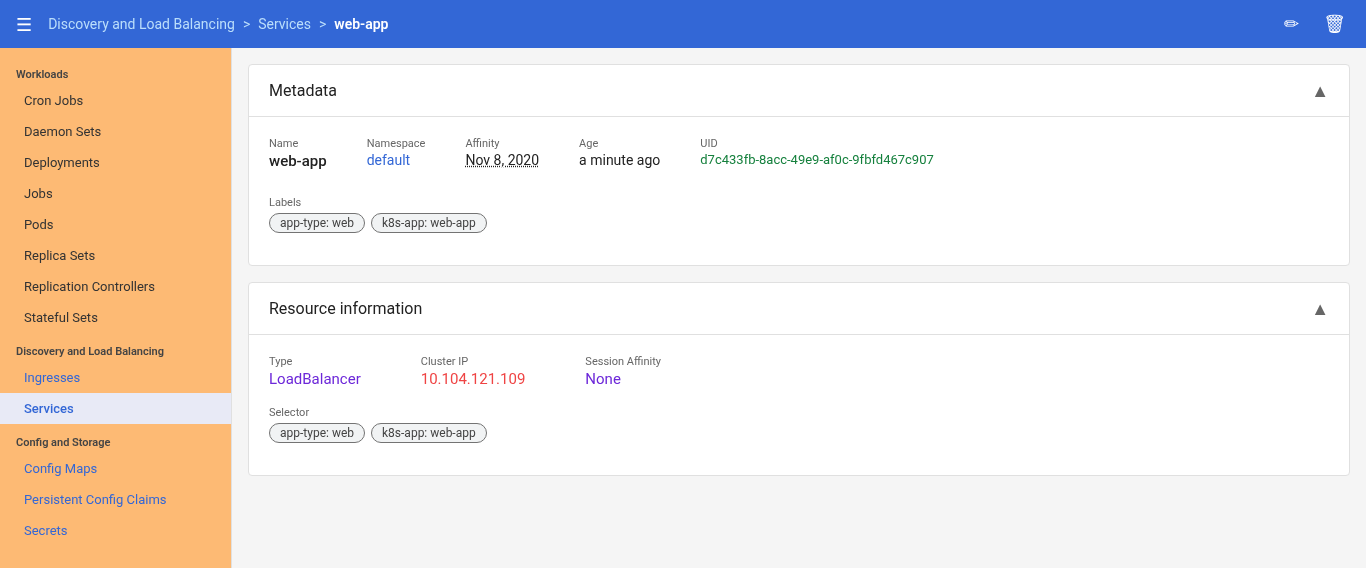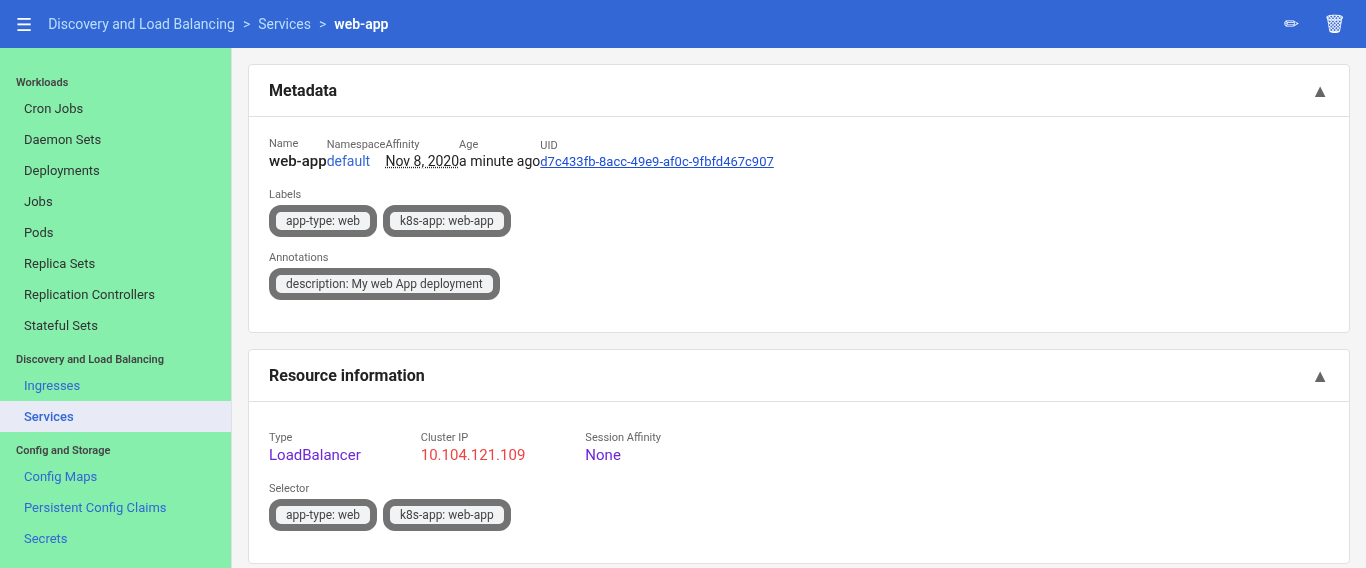--- a/index.html
+++ b/index.html
@@ -55,25 +55,25 @@
     
     .layout {
       display: flex;
       flex: 1;
       overflow: hidden;
     }
 
     
     .sidebar {
       width: 232px;
-      background: #86efac;
+      background: #fdba74;
       overflow-y: auto;
       border-right: 1px solid #e0e0e0;
       flex-shrink: 0;
-      padding-top: 16px;
+      padding-top: 8px;
     }
     .sidebar-section-label {
       font-size: 11px;
       font-weight: 600;
       color: #444;
       padding: 12px 16px 4px 16px;
       text-transform: none;
     }
     .sidebar-item {
       padding: 8px 16px 8px 24px;
@@ -110,58 +110,57 @@
     }
     .card-header {
       display: flex;
       align-items: center;
       justify-content: space-between;
       padding: 16px 20px;
       border-bottom: 1px solid #e0e0e0;
     }
     .card-title {
       font-size: 16px;
-      font-weight: 700;
+      font-weight: 400;
       color: #222;
     }
     .card-collapse-btn {
       background: none;
       border: none;
       cursor: pointer;
       color: #666;
       font-size: 18px;
       line-height: 1;
     }
     .card-body {
       padding: 20px;
     }
 
     
     .meta-row {
       display: flex;
-      margin-bottom: 16px;
-      align-items: center;
+      gap: 40px;
+      margin-bottom: 24px;
     }
     .meta-field {
       display: flex;
       flex-direction: column;
       gap: 2px;
     }
     .meta-label {
       font-size: 11px;
       color: #666;
     }
     .meta-value {
       font-size: 14px;
       color: #222;
     }
     .meta-value.uid {
       font-size: 13px;
-      color: #1d4ed8;
-      text-decoration: underline;
+      color: #15803d;
     }
     .meta-value.name {
       font-size: 15px;
       font-weight: 500;
     }
     .meta-value.namespace {
       font-size: 14px;
       color: #3367d6;
     }
     .meta-value.created {
@@ -178,38 +177,37 @@
       margin-bottom: 12px;
     }
     .chips-row {
       display: flex;
       flex-wrap: wrap;
       gap: 6px;
       margin-top: 4px;
     }
     .chip {
       background: #f1f3f4;
-      border: 7px solid #737373;
+      border: 1px solid #737373;
       border-radius: 12px;
       padding: 2px 10px;
       font-size: 12px;
       color: #444;
     }
 
     
     .resource-row {
       display: flex;
       gap: 60px;
       margin-bottom: 16px;
     }
     .resource-field {
       display: flex;
       flex-direction: column;
       gap: 2px;
-      margin-top: 9px;
     }
     .resource-label {
       font-size: 11px;
       color: #666;
     }
     .resource-value {
       font-size: 15px;
       color: #6d28d9;
       font-weight: 400;
     }
@@ -294,26 +292,20 @@
         </div>
 
         <div class="meta-chips-section">
           <span class="meta-label">Labels</span>
           <div class="chips-row">
             <span class="chip">app-type: web</span>
             <span class="chip">k8s-app: web-app</span>
           </div>
         </div>
 
-        <div class="meta-chips-section">
-          <span class="meta-label">Annotations</span>
-          <div class="chips-row">
-            <span class="chip">description: My web App deployment</span>
-          </div>
-        </div>
       </div>
     </div>
 
     <div class="card">
       <div class="card-header">
         <span class="card-title">Resource information</span>
         <button class="card-collapse-btn">▲</button>
       </div>
       <div class="card-body">
         <div class="resource-row">

